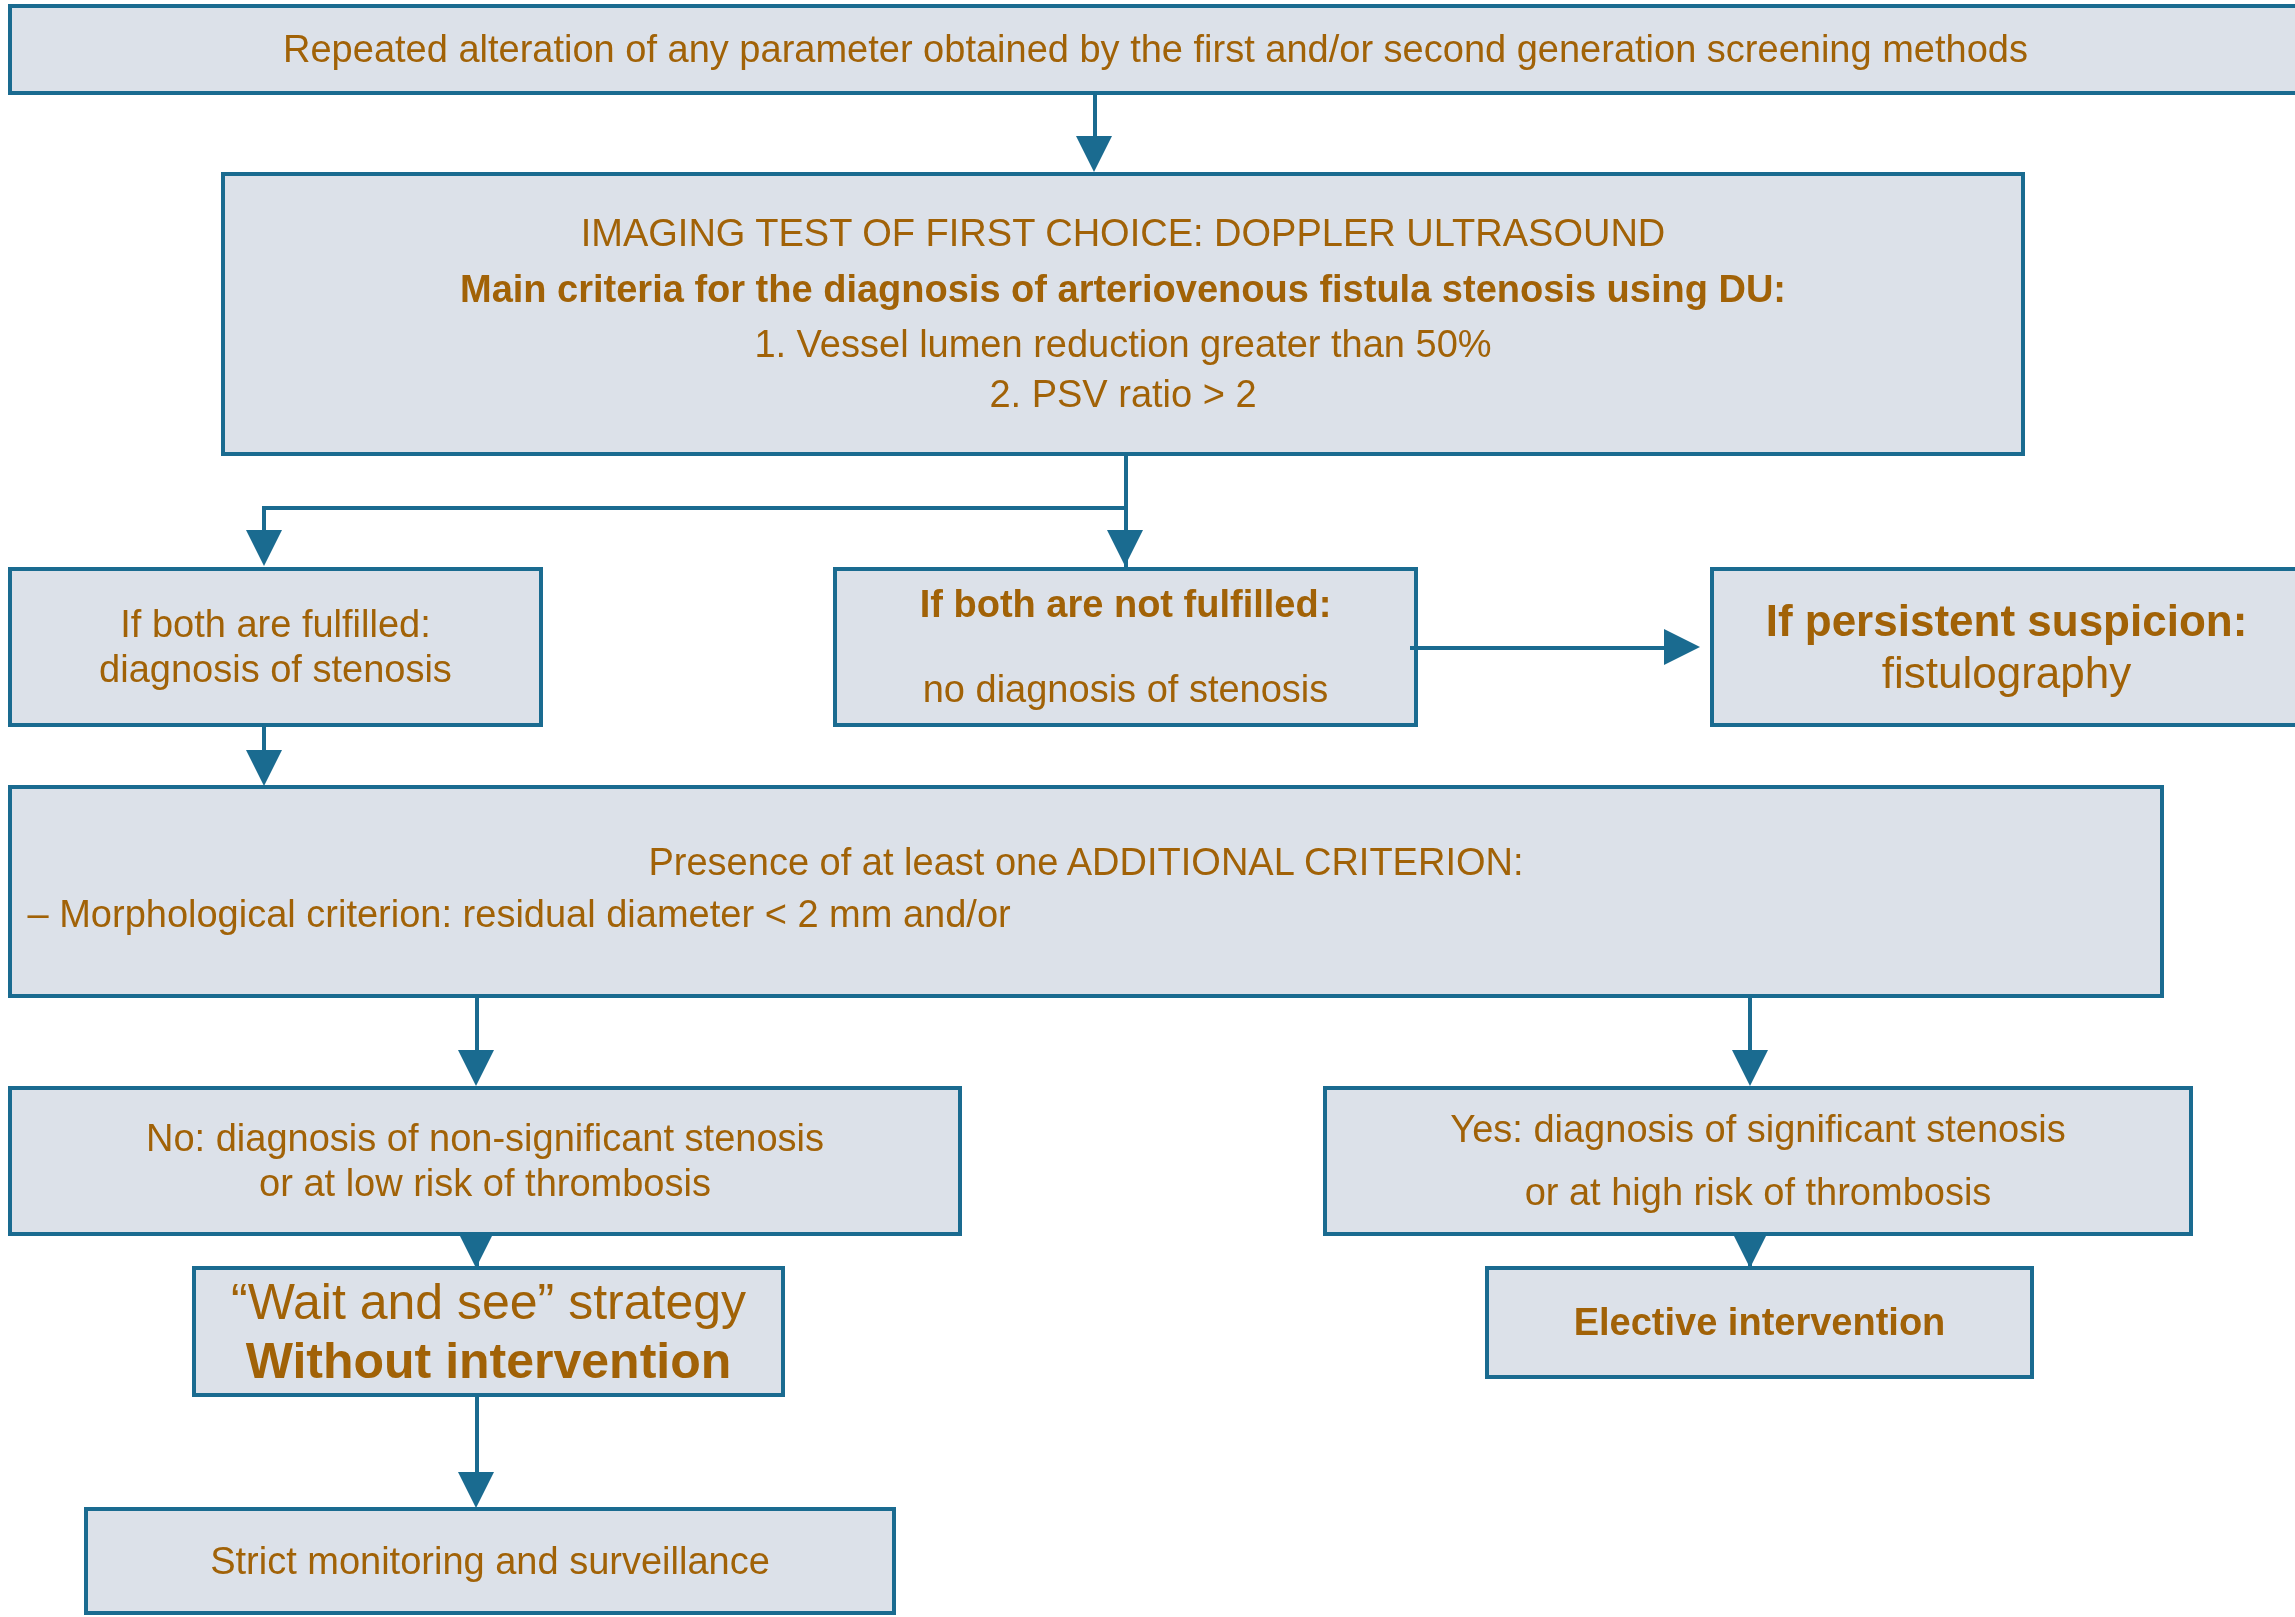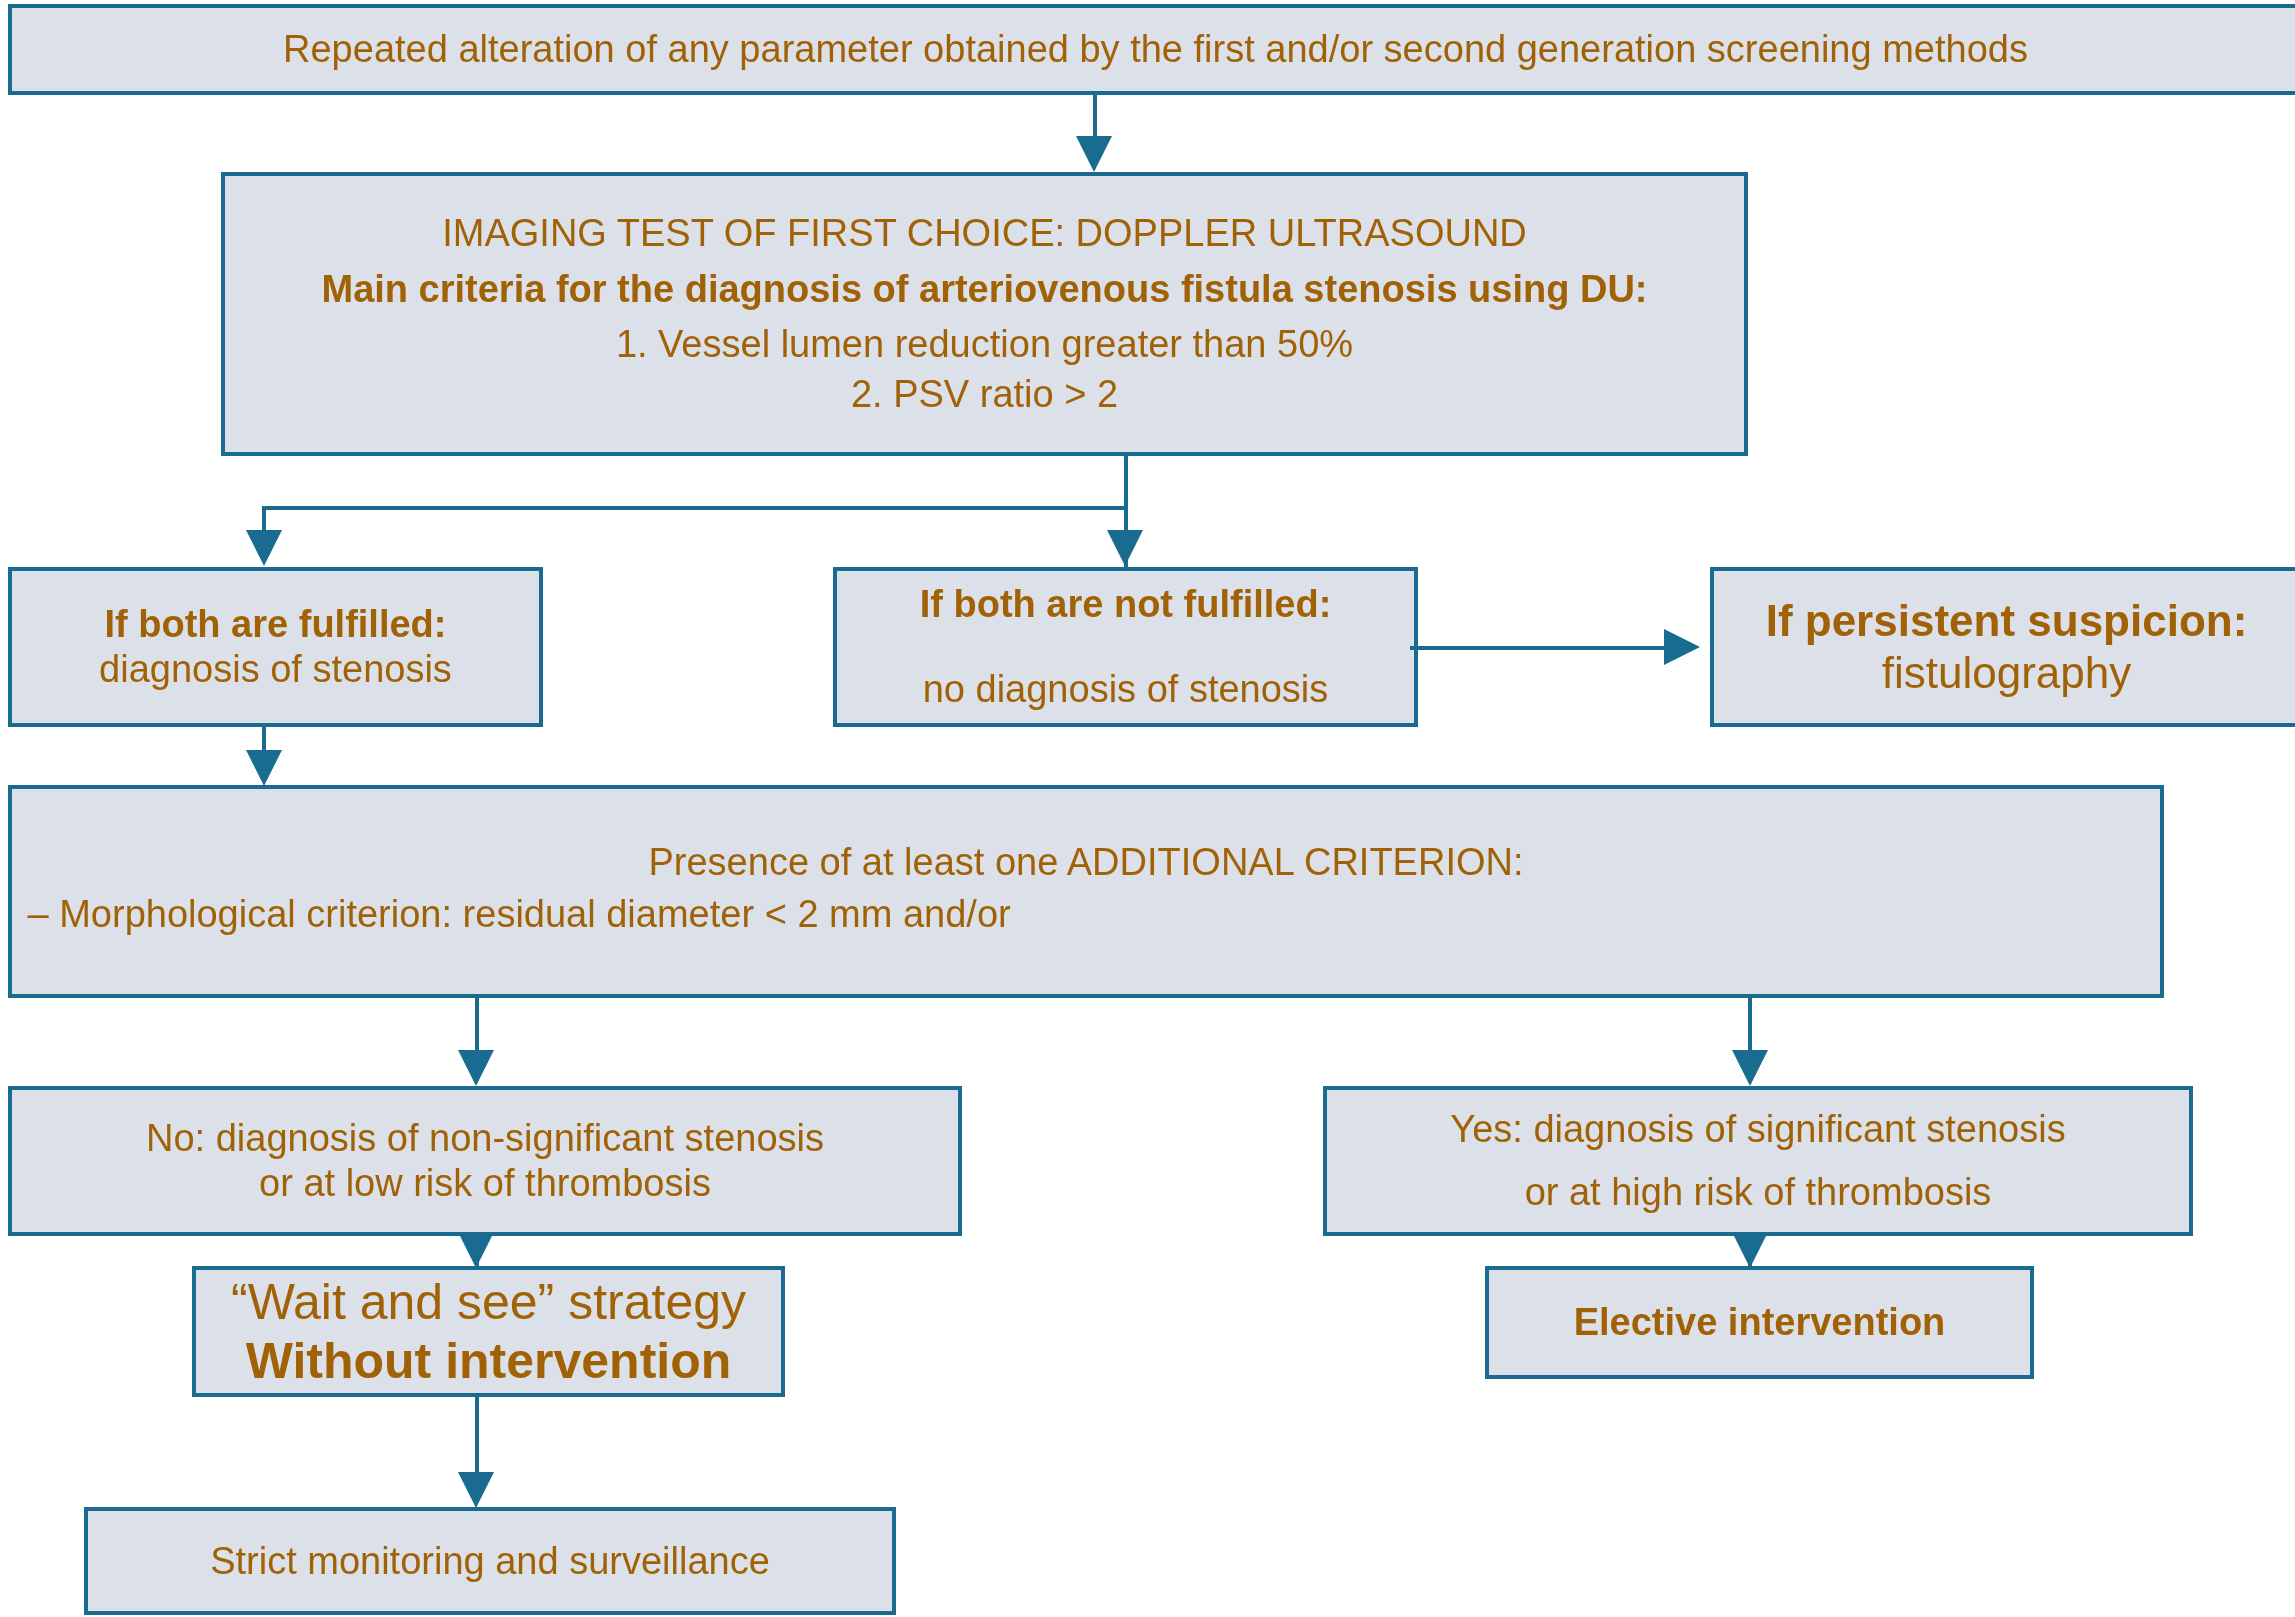--- a/index.html
+++ b/index.html
@@ -21,21 +21,21 @@
   }
   .box .ln{display:block;width:100%;}
   .ctr{text-align:center;}
   .lft{text-align:left;}
   b{font-weight:normal;}
   .sub{font-size:0.66em;vertical-align:-0.36em;letter-spacing:0;}
   .nab{font-size:1.0em;}
 
   
   #box-top      {left:0px;   top:4.3px;    width:2295px; height:91px; font-size:38px; padding:0 13.8px;}
-  #box-du       {left:213px; top:172px;  width:1527px; height:284px; font-size:38px; padding:0 19px;}
+  #box-du       {left:213px; top:172px;  width:1804px; height:284px; font-size:38px; padding:0 19px;}
   #box-fulfilled{left:0px;   top:567px;  width:535px;  height:160px; font-size:38px; padding:0 12px;}
   #box-notful   {left:825px; top:567px;  width:585px;  height:160px; font-size:38px; padding:0 22px;gap:40px;}
   #box-suspicion{left:1702px;top:567px;  width:593px;  height:160px; font-size:44px; padding:0 12px;}
   #box-addcrit  {left:0px;   top:785px;  width:2156px; height:213px; font-size:38px; padding:0 15.5px;}
   #box-no       {left:0px;   top:1086px; width:954px; height:150px; font-size:38px; padding:0 12px;}
   #box-yes      {left:1315px;top:1086px; width:870px; height:150px; font-size:38px; padding:0 12px;gap:18px;}
   #box-wait     {left:184px; top:1266px; width:593px;  height:131px; font-size:50px; padding:0 10.3px;}
   #box-elective {left:1477px;top:1266px; width:549px;  height:113px; font-size:38px; padding:0 10.3px;}
   #box-strict   {left:76px;  top:1507px; width:812px;  height:108px; font-size:38px; padding:0 10.3px;}
 
@@ -66,21 +66,21 @@
     <span class="ln" style="text-align:center;padding-left:0;">2. PSV ratio &gt; 2</span>
   </div>
 
   <div class="vline" style="left:1124px;top:456px;height:112px;"></div>
   <div class="hline" style="left:262px;top:506px;width:866px;"></div>
   <div class="vline" style="left:262px;top:506px;height:27.5px;"></div>
   <div class="arrow-d" style="left:246px;top:530px;"></div>
   <div class="arrow-d" style="left:1107px;top:530px;"></div>
 
   <div class="box ctr" id="box-fulfilled">
-    <span class="ln" style="font-weight:bold;">If both are fulfilled:</span>
+    <span class="ln" style="font-weight:normal;">If both are fulfilled:</span>
     <span class="ln">diagnosis of stenosis</span>
   </div>
 
   <div class="box ctr" id="box-notful">
     <span class="ln" style="font-weight:bold;">If both are not fulfilled:</span>
     <span class="ln">no diagnosis of stenosis</span>
   </div>
 
   <div class="box ctr" id="box-suspicion">
     <span class="ln" style="font-weight:bold;">If persistent suspicion:</span>

